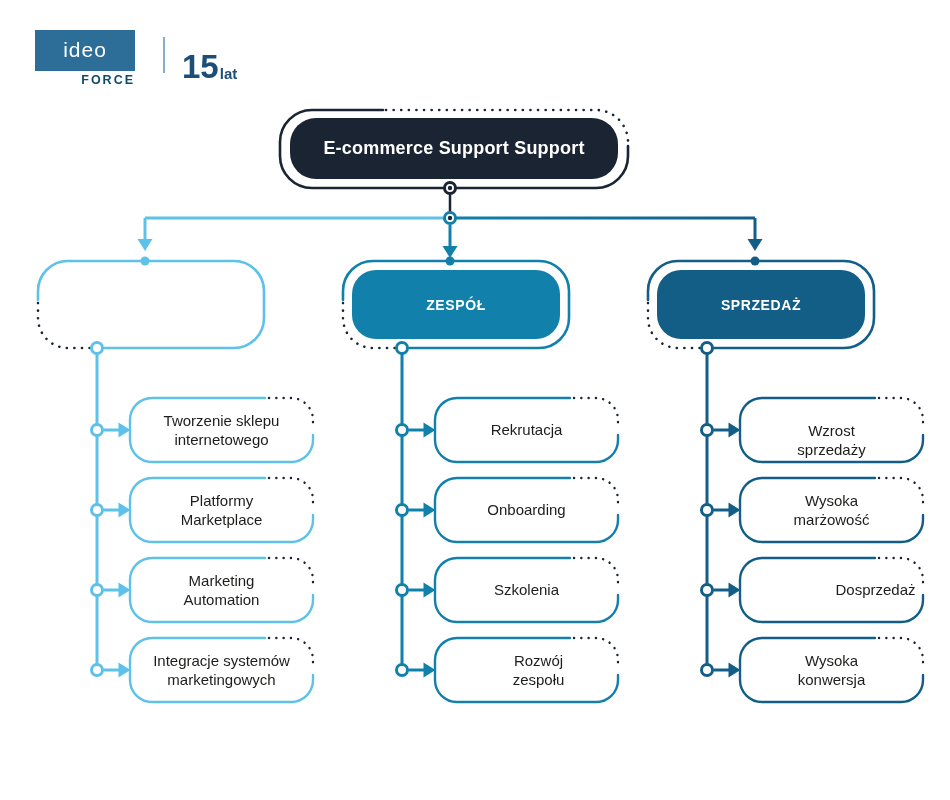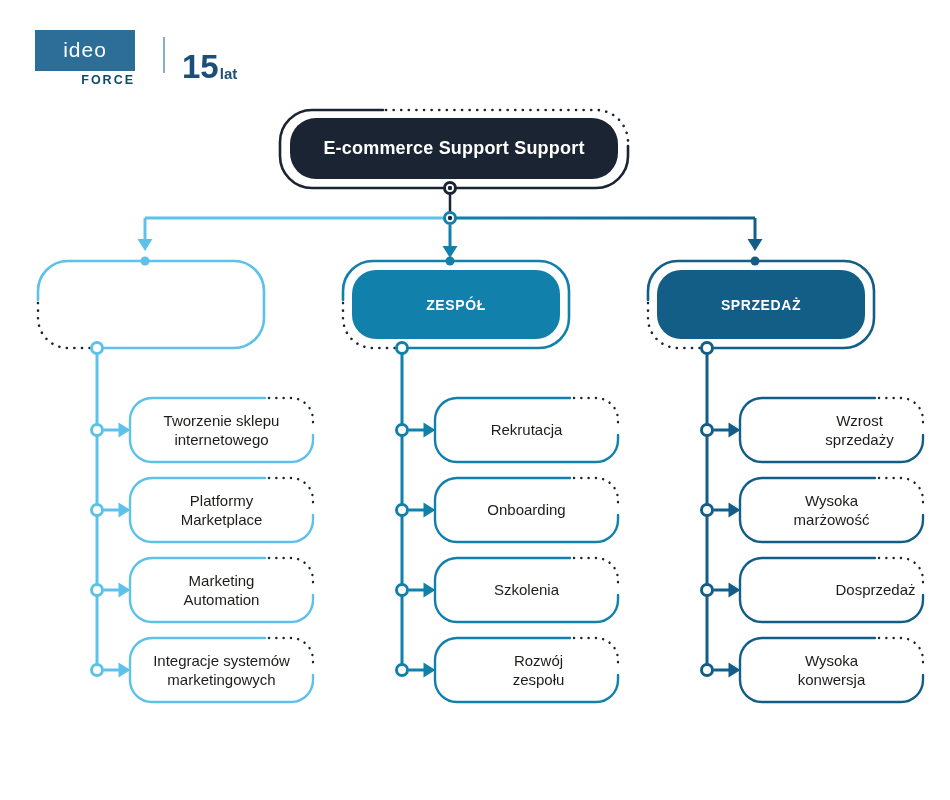--- a/index.html
+++ b/index.html
@@ -180,21 +180,21 @@
 Automation</div>
   <div class="node item-node" style="left:130px;top:638px;">Integracje systemów
 marketingowych</div>
 
   <div class="node item-node" style="left:435px;top:398px;">Rekrutacja</div>
   <div class="node item-node" style="left:435px;top:478px;">Onboarding</div>
   <div class="node item-node" style="left:435px;top:558px;">Szkolenia</div>
   <div class="node item-node" style="left:435px;top:638px;padding-left:12px;">Rozwój
 zespołu</div>
 
-  <div class="node item-node" style="left:740px;top:398px;padding-left:28px;">Wzrost
+  <div class="node item-node" style="left:740px;top:408px;">Wzrost
 sprzedaży</div>
   <div class="node item-node" style="left:740px;top:478px;">Wysoka
 marżowość</div>
   <div class="node item-node" style="left:784px;top:558px;">Dosprzedaż</div>
   <div class="node item-node" style="left:740px;top:638px;">Wysoka
 konwersja</div>
 
 </div>
 
 </body></html>

